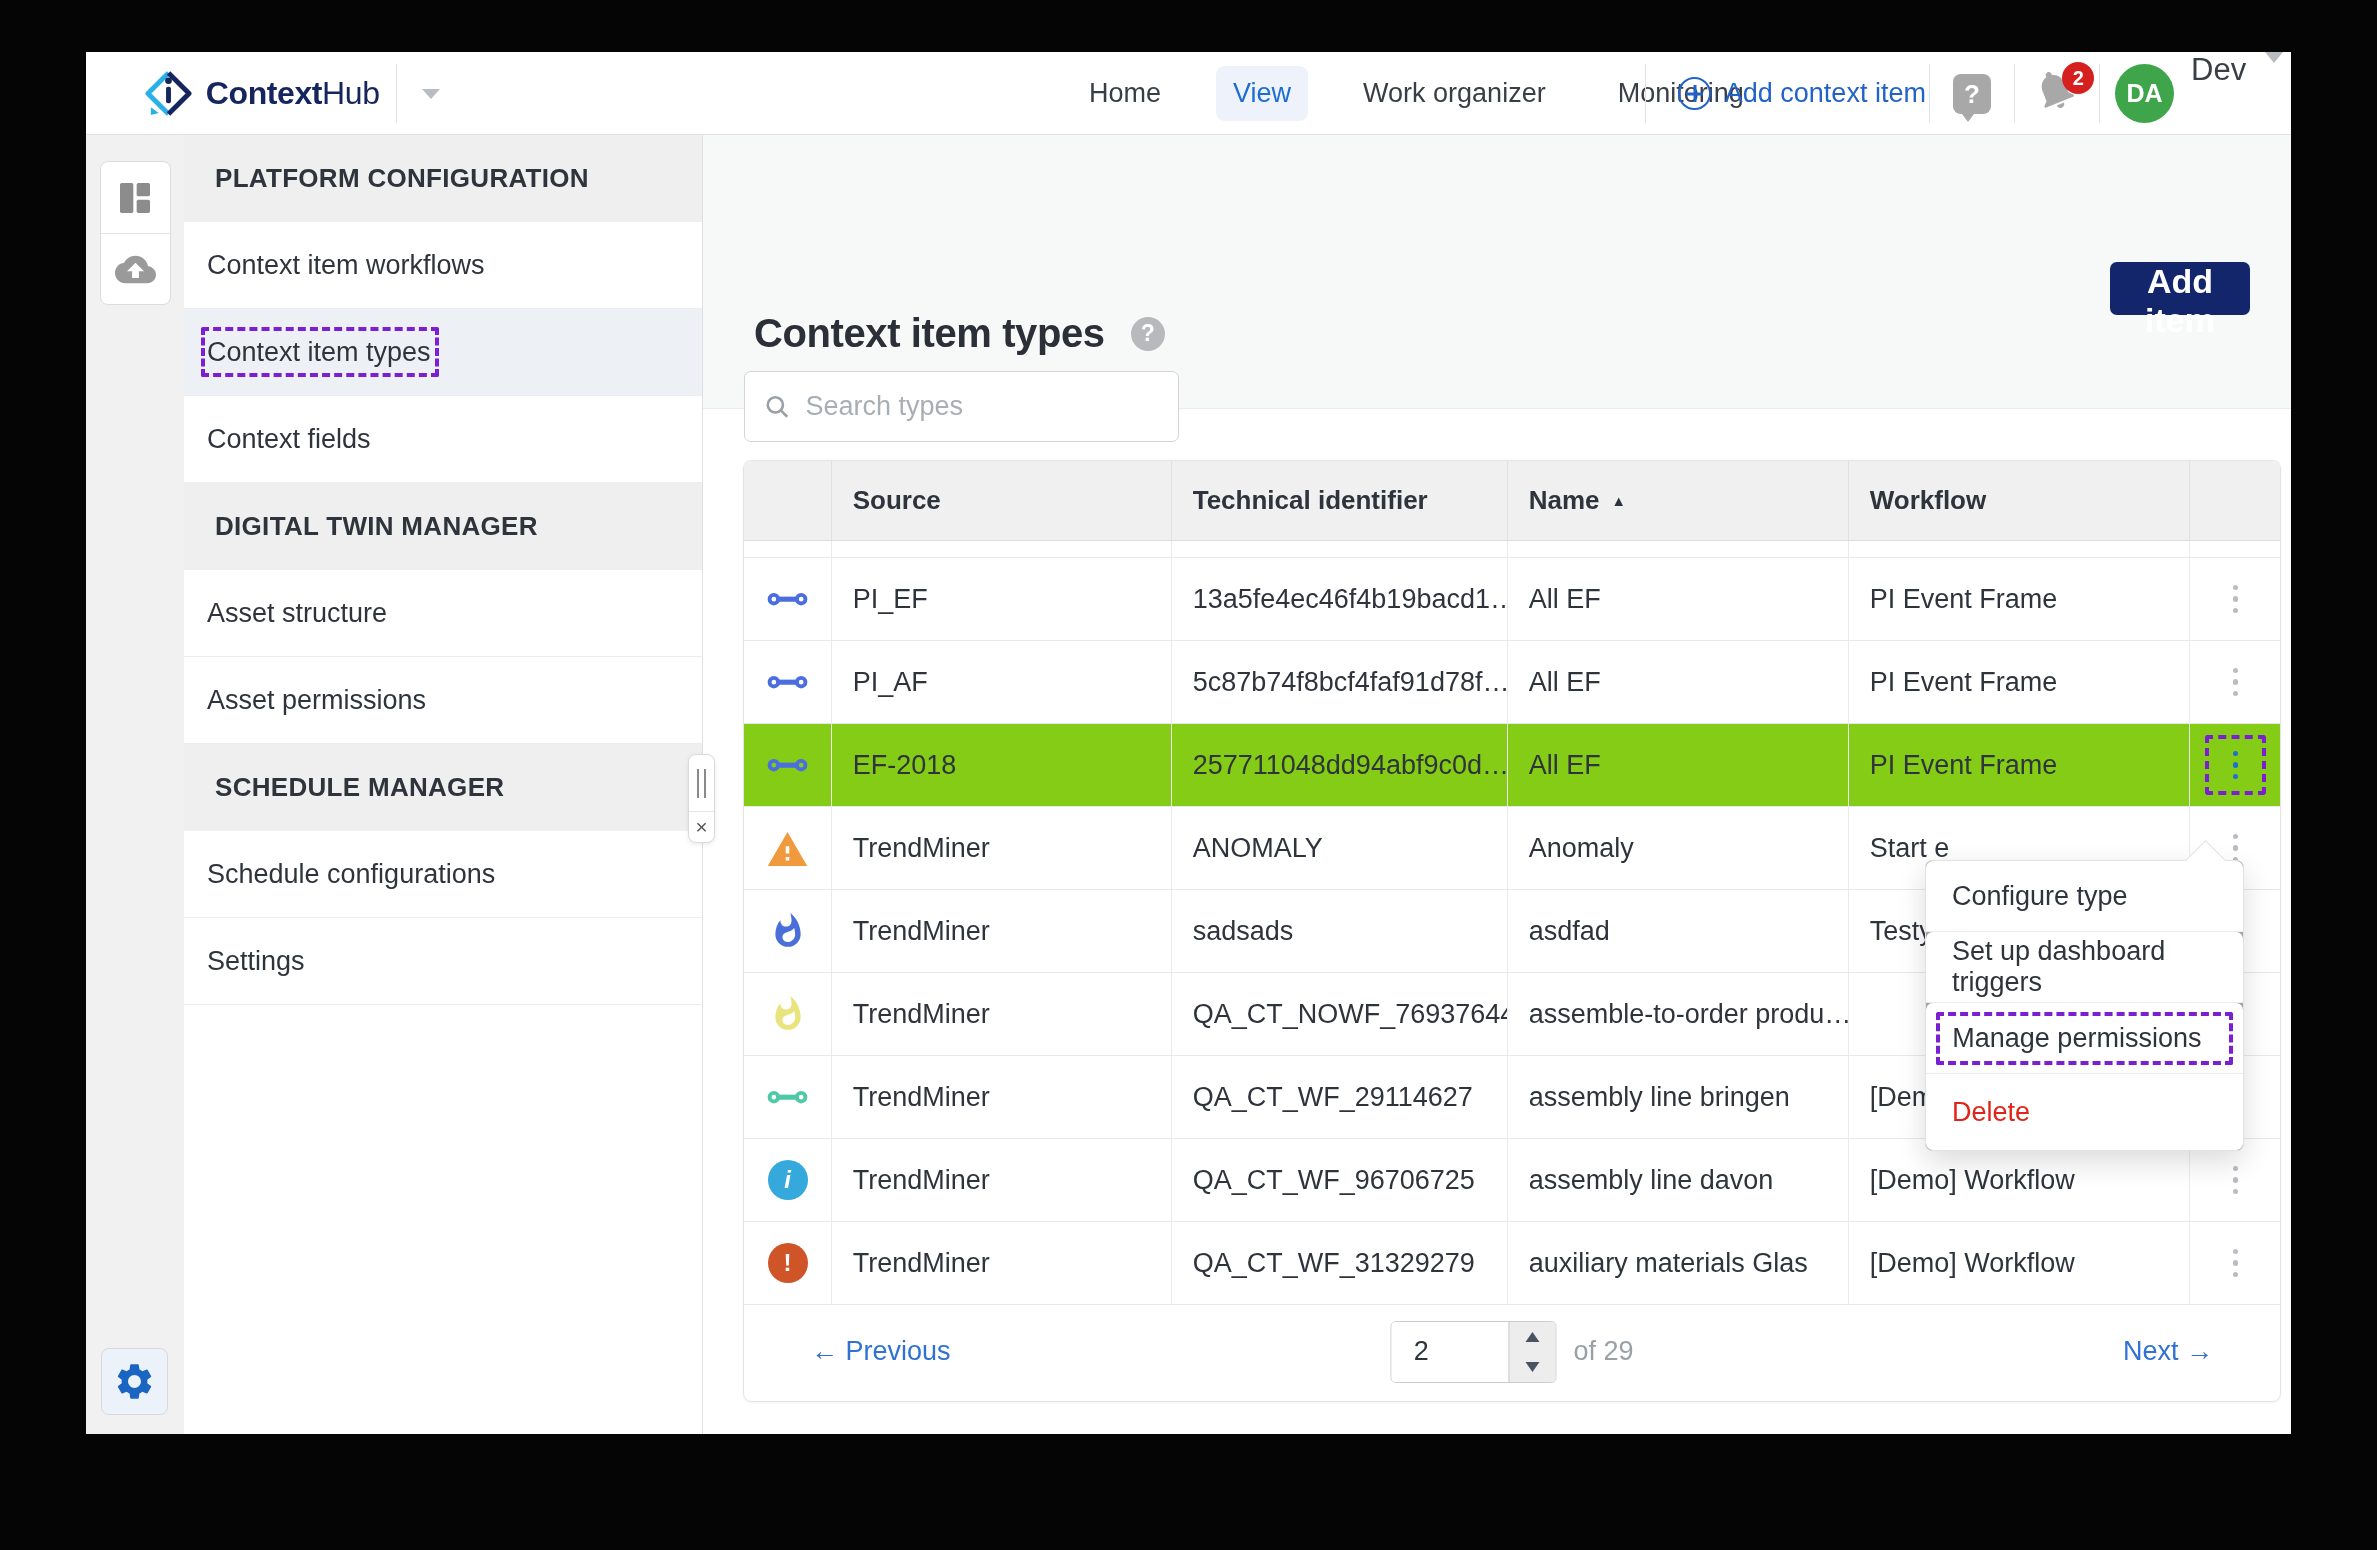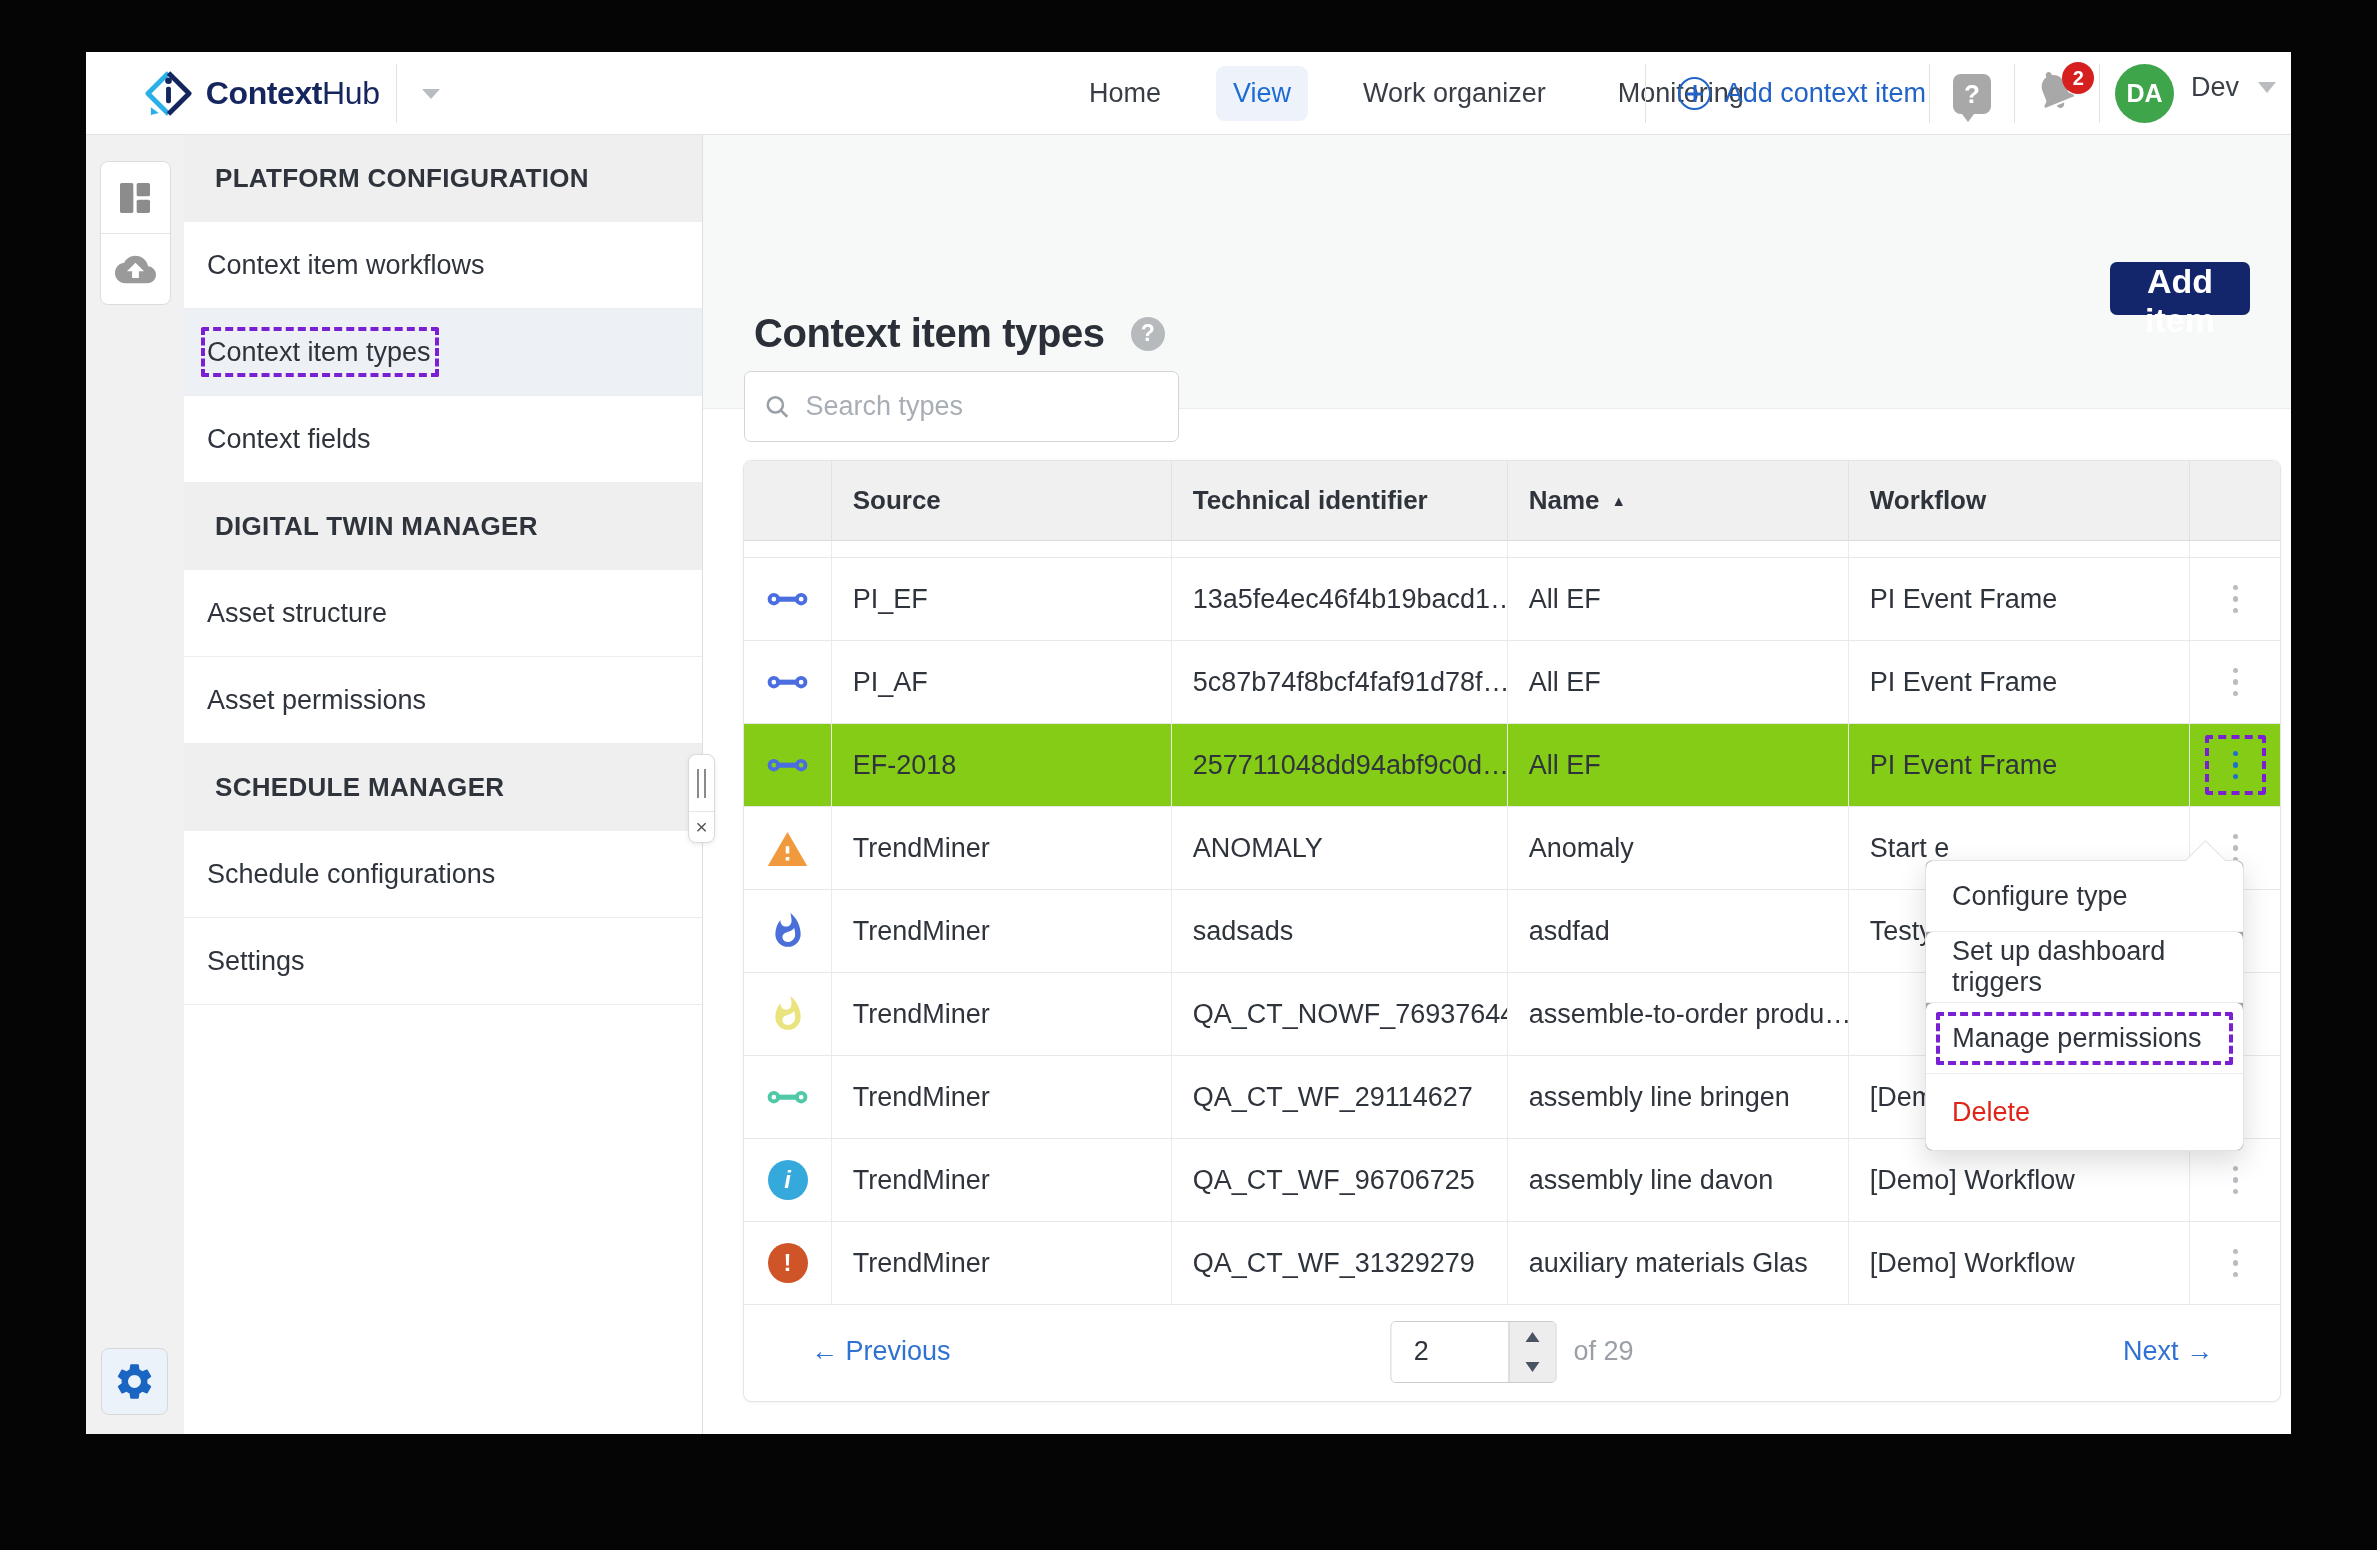--- a/index.html
+++ b/index.html
@@ -22,21 +22,21 @@
   .plus-circle { width:33px; height:33px; border-radius:50%; border:2.6px solid #2263c8; position:relative; }
   .plus-circle:before, .plus-circle:after { content:""; position:absolute; background:#2263c8; }
   .plus-circle:before { left:50%; top:6px; bottom:6px; width:3px; transform:translateX(-50%); }
   .plus-circle:after { top:50%; left:6px; right:6px; height:3px; transform:translateY(-50%); }
   .help-bubble { position:absolute; left:1867px; top:22.4px; width:38px; height:40px; background:#a8a8a8; border-radius:7.8px; color:#fff; font-size:26px; font-weight:700; display:flex; align-items:center; justify-content:center; }
   .help-bubble:after { content:""; position:absolute; bottom:-7.8px; left:8.6px; border-left:6.9px solid transparent; border-right:6.9px solid transparent; border-top:8.6px solid #a8a8a8; }
   .bell-wrap { position:absolute; left:1945px; top:13.8px; width:60px; height:57px; }
   .bell-wrap svg { transform:rotate(-22deg); }
   .badge { position:absolute; right:-3.4px; top:-3.4px; width:32px; height:32px; background:#d6201f; border-radius:50%; color:#fff; font-size:20px; font-weight:700; display:flex; align-items:center; justify-content:center; }
   .avatar { position:absolute; left:2029px; top:12px; width:59px; height:59px; border-radius:50%; background:#3fa54b; color:#fff; font-size:25px; font-weight:700; display:flex; align-items:center; justify-content:center; }
-  .user-name { position:absolute; left:2105px; top:0; height:71px; display:flex; align-items:center; gap:19px; font-size:27px; color:#3a3f46; }
+  .user-name { position:absolute; left:2105px; top:0; height:71px; display:flex; align-items:flex-start; gap:19px; font-size:31px; color:#3a3f46; }
 
   
   .rail { position:absolute; left:0; top:83px; width:98px; bottom:0; background:#f1f1f1; z-index:5; }
   .rail-group { position:absolute; left:13.8px; top:26px; width:71px; background:#fff; border:0.9px solid #dcdcdc; border-radius:7.8px; overflow:hidden; }
   .rail-btn { height:71px; display:flex; align-items:center; justify-content:center; }
   .rail-btn + .rail-btn { border-top:0.9px solid #e4e4e4; }
   .gear-btn { position:absolute; left:14.6px; bottom:19px; width:67px; height:67px; background:#ecf2fa; border:0.9px solid #d8d8d8; border-radius:7.8px; display:flex; align-items:center; justify-content:center; }
 
   
   .side-menu { position:absolute; left:98px; top:83px; width:519px; bottom:0; background:#fff; border-right:0.9px solid #e0e0e0; z-index:5; }

